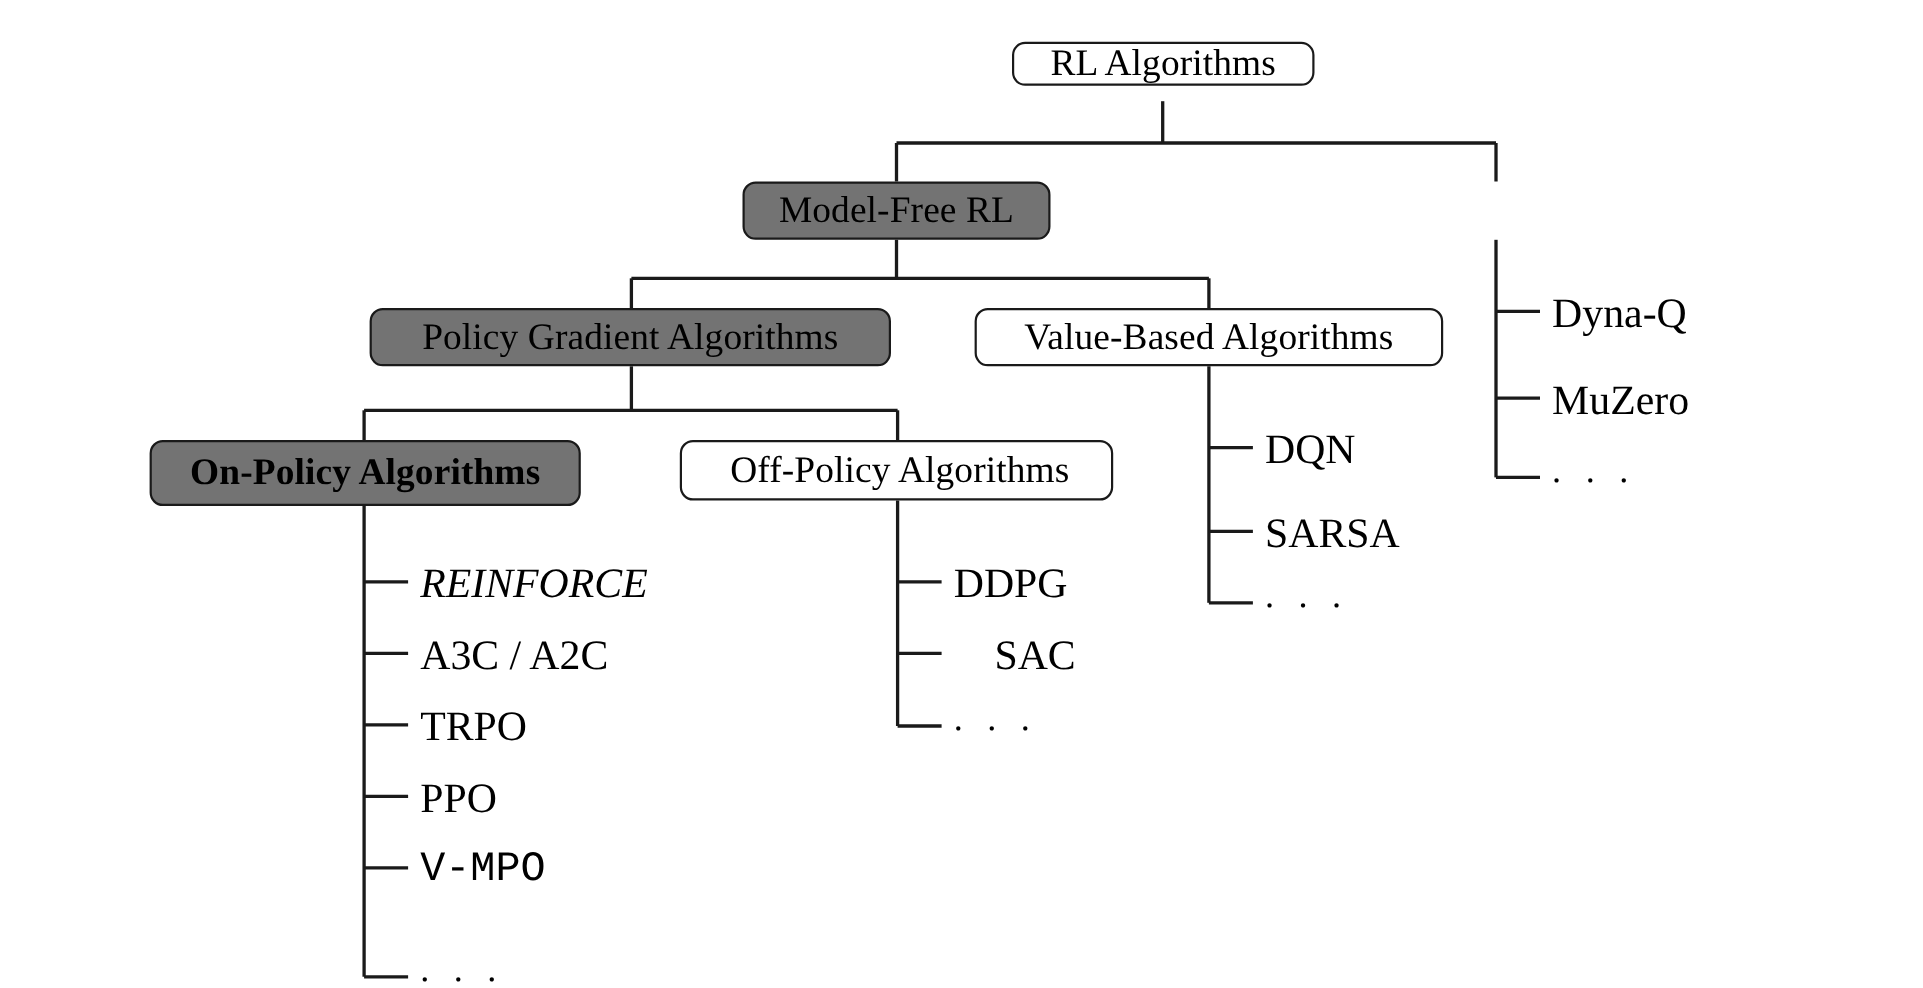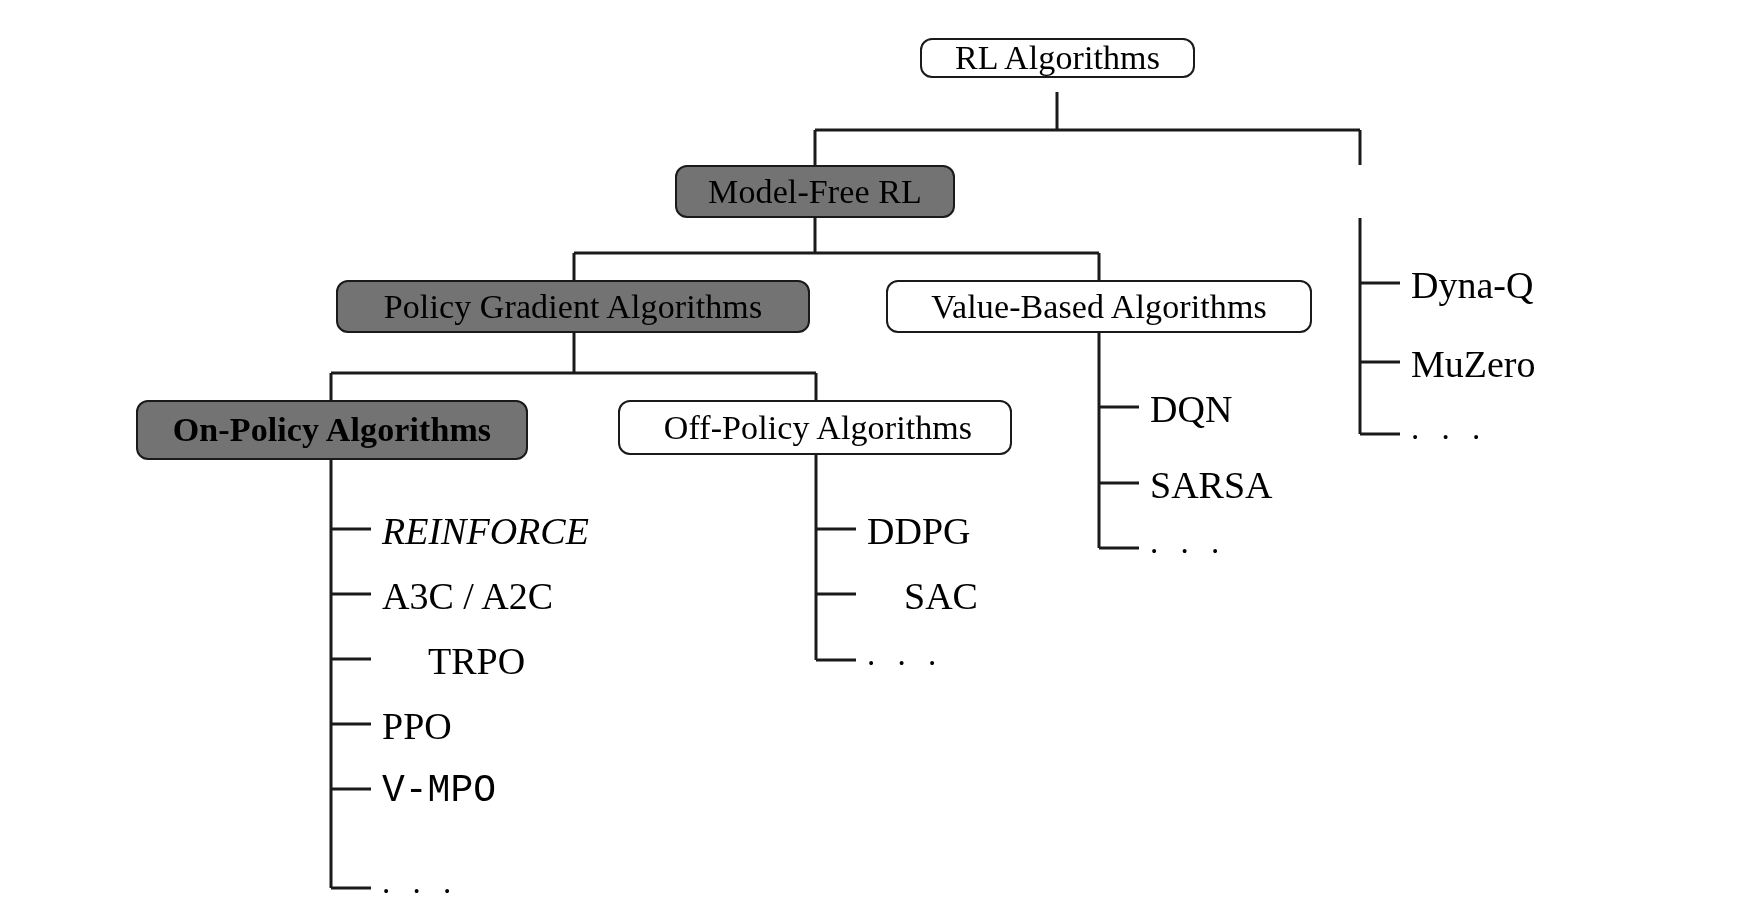--- a/index.html
+++ b/index.html
@@ -125,21 +125,21 @@
   <div class="node shaded" style="left:136px; top:400px; width:392px; height:60px;font-weight:bold;">
     <span class="node-label">On-Policy Algorithms</span>
   </div>
 
   <div class="node" style="left:618px; top:400px; width:394px; height:55px;padding-left:20px;">
     <span class="node-label">Off-Policy Algorithms</span>
   </div>
 
   <div class="leaf-label" style="left:382px; top:512px;font-style:italic;">REINFORCE</div>
   <div class="leaf-label" style="left:382px; top:577px;">A3C / A2C</div>
-  <div class="leaf-label" style="left:382px; top:642px;margin-left:46px;">TRPO</div>
+  <div class="leaf-label" style="left:382px; top:642px;">TRPO</div>
   <div class="leaf-label" style="left:382px; top:707px;">PPO</div>
   <div class="leaf-label" style="left:382px; top:772px;font-family:Liberation Mono, monospace;">V-MPO</div>
   <div class="leaf-label dots" style="left:382px; top:866px;">. . .</div>
 
   <div class="leaf-label" style="left:867px; top:512px;">DDPG</div>
   <div class="leaf-label" style="left:867px; top:577px;margin-left:37px;">SAC</div>
   <div class="leaf-label dots" style="left:867px; top:638px;">. . .</div>
 
   <div class="leaf-label" style="left:1150px; top:390px;">DQN</div>
   <div class="leaf-label" style="left:1150px; top:466px;">SARSA</div>

